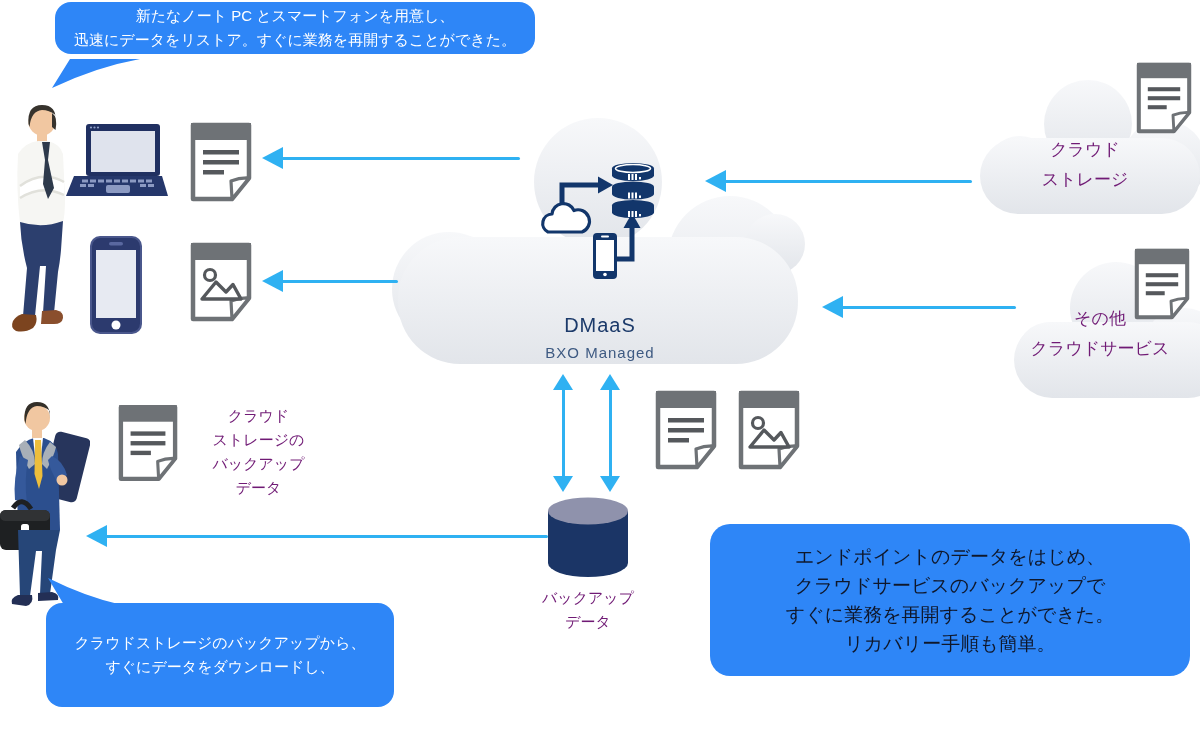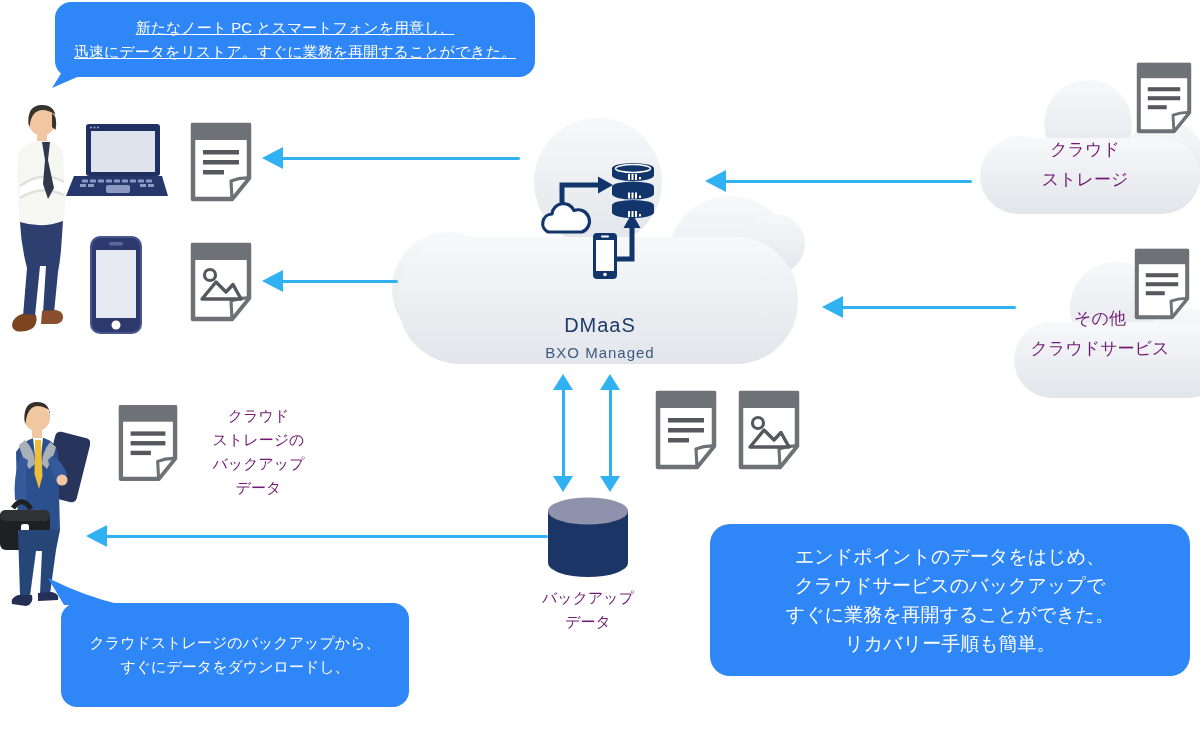--- a/index.html
+++ b/index.html
@@ -3,21 +3,21 @@
 <meta charset="utf-8">
 <style>
   html,body{margin:0;padding:0;background:#fff;}
   .stage{position:relative;width:1200px;height:753px;background:#ffffff;overflow:hidden;
          font-family:"Liberation Sans",sans-serif;color:#1a1a1a;}
   .abs{position:absolute;}
   
   .bubble{position:absolute;background:#2E86F7;color:#fff;border-radius:16px;
           display:flex;flex-direction:column;justify-content:center;text-align:center;}
   .bubble .ln{font-size:15px;line-height:24px;white-space:nowrap;}
-  .summary{position:absolute;background:#2E86F7;color:#ffffff;border-radius:20px;
+  .summary{position:absolute;background:#2E86F7;color:#0f172a;border-radius:20px;
            display:flex;flex-direction:column;justify-content:center;text-align:center;}
   .summary .ln{font-size:19px;line-height:29px;white-space:nowrap;}
   
   .label{position:absolute;text-align:center;color:#701a75;}
   .label .ln{font-size:15px;line-height:24px;white-space:nowrap;}
   .cloudlabel .ln{font-size:17px;line-height:30px;}
   .brand{position:absolute;text-align:center;color:#3E5A82;font-size:15px;letter-spacing:1px;margin-top:48px;}
   .product{position:absolute;text-align:center;color:#1C3A6A;font-size:20px;letter-spacing:1px;}
   
   .hline{position:absolute;height:3px;background:#2FB1F2;border-radius:2px;}
@@ -55,21 +55,21 @@
       <symbol id="sym-doc-image" viewBox="0 0 62 80">
         <path d="M3 3 H59 V56 L42 77 H3 Z" fill="#fff" stroke="#6E7276" stroke-width="4.5" stroke-linejoin="round"></path>
         <path d="M59 56 L42 77 L41 59 Q50 55.5 59 56 Z" fill="#fff" stroke="#6E7276" stroke-width="3.2" stroke-linejoin="round"></path>
         <rect x="1" y="1" width="60" height="17" fill="#6E7276"></rect>
         <circle cx="20" cy="33" r="5.5" fill="#fff" stroke="#55585C" stroke-width="3.2"></circle>
         <path d="M12 57 L26 40 L36 50 L43 42.5 L51 57 Z" fill="#fff" stroke="#55585C" stroke-width="3.4" stroke-linejoin="round"></path>
       </symbol>
     </defs>
   </svg>
 
-  <div class="bubble" style="left:55px;top:2px;width:480px;height:75px;text-decoration:underline;">
+  <div class="bubble" style="left:55px;top:2px;width:480px;height:52px;">
     <div class="ln">新たなノート PC とスマートフォンを用意し、</div>
     <div class="ln">迅速にデータをリストア。すぐに業務を再開することができた。</div>
   </div>
   <svg class="abs" style="left:48px;top:59px;" width="96" height="31" viewBox="0 0 96 31">
     <path d="M22 0 L4 29 Q48 8 92 0 Z" fill="#2E86F7"></path>
   </svg>
 
   <svg class="abs" style="left:2px;top:100px;" width="78" height="235" viewBox="0 0 78 235">
     <circle cx="40" cy="22" r="13.5" fill="#F1C7A1"></circle>
     <path d="M26.5 24 Q25 5 40 5 Q55 5 53.5 22 L53.5 15 Q47 10 40 10 Q29 11 27.5 27 Z" fill="#37332D"></path>
@@ -271,21 +271,21 @@
   <div class="label" style="left:196px;top:404px;width:125px;">
     <div class="ln">クラウド</div>
     <div class="ln">ストレージの</div>
     <div class="ln">バックアップ</div>
     <div class="ln">データ</div>
   </div>
 
   <svg class="abs" style="left:44px;top:575px;" width="80" height="30" viewBox="0 0 80 30">
     <path d="M20 30 L4 3 Q42 22 78 30 Z" fill="#2E86F7"></path>
   </svg>
-  <div class="bubble" style="left:61px;top:603px;width:348px;height:104px;">
+  <div class="bubble" style="left:46px;top:603px;width:348px;height:104px;">
     <div class="ln">クラウドストレージのバックアップから、</div>
     <div class="ln">すぐにデータをダウンロードし、</div>
   </div>
 
   <div class="summary" style="left:710px;top:524px;width:480px;height:152px;">
     <div class="ln">エンドポイントのデータをはじめ、</div>
     <div class="ln">クラウドサービスのバックアップで</div>
     <div class="ln">すぐに業務を再開することができた。</div>
     <div class="ln">リカバリー手順も簡単。</div>
   </div>

